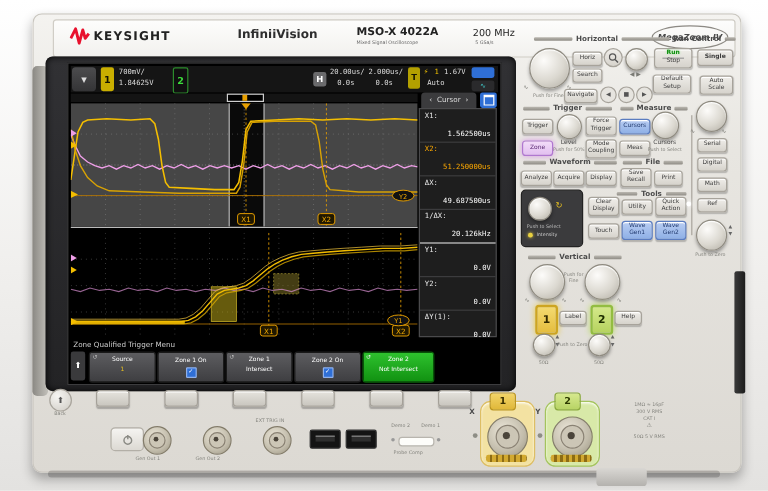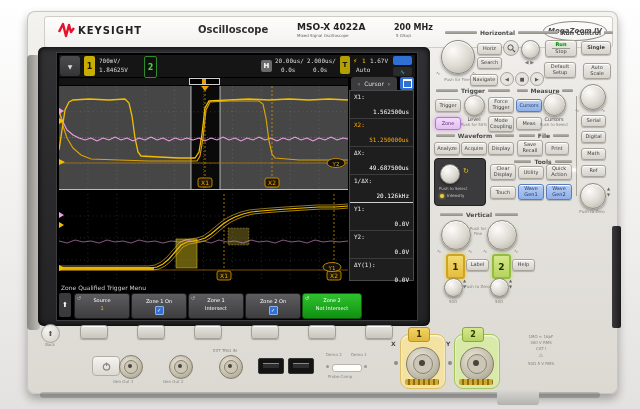--- a/index.html
+++ b/index.html
@@ -48,24 +48,24 @@
 <div class="a" style="left:27px;top:55px;width:13px;height:275px;background:linear-gradient(90deg,#8a8883,#c2c0ba);border-radius:4px;"></div>
 <div class="a" style="left:612px;top:226px;width:9px;height:102px;background:linear-gradient(90deg,#3a3a3a,#1c1c1c);border-radius:2px;"></div>
 <div class="a" style="left:40px;top:392px;width:560px;height:6px;background:rgba(0,0,0,.18);border-radius:3px;"></div>
 <div class="a" style="left:497px;top:390px;width:42px;height:15px;background:linear-gradient(#d9d7d3,#b4b2ae);border-radius:3px;"></div>
 
 <div class="a" style="left:44px;top:16px;width:567px;height:30px;background:linear-gradient(#fdfdfc,#f2f1ee);border:1px solid #d0cdc6;border-radius:3px;"></div>
 <svg class="a" style="left:58px;top:21px;" width="17" height="18">
   <polyline points="1,11 5,3 8,15 11,4 13,11 16,7" fill="none" stroke="#e8112d" stroke-width="2.4" stroke-linejoin="round"></polyline>
 </svg>
 <div class="a" style="left:78px;top:25px;font-size:10px;font-weight:bold;letter-spacing:1px;color:#222;">KEYSIGHT</div>
-<div class="a" style="left:198px;top:24px;font-size:10px;font-weight:bold;color:#2e2e2e;">Oscilloscope</div>
+<div class="a" style="left:198px;top:24px;font-size:10px;font-weight:bold;color:#2e2e2e;">InfiniiVision</div>
 <div class="a" style="left:297px;top:22px;font-size:9px;font-weight:bold;color:#222;">MSO-X 4022A</div>
 <div class="a" style="left:297px;top:33px;font-size:4px;color:#666;">Mixed Signal Oscilloscope</div>
-<div class="a" style="left:394px;top:23px;font-size:8px;font-weight:bold;color:#222;">200 MHz</div>
+<div class="a" style="left:394px;top:23px;font-size:8px;font-weight:normal;color:#222;">200 MHz</div>
 <div class="a" style="left:396px;top:33px;font-size:4px;color:#666;">5 GSa/s</div>
 <div class="a cx" style="left:543px;top:21px;width:62px;height:18px;border:1px solid #8d8a84;border-radius:50%;font-size:7px;font-style:italic;font-weight:bold;color:#4a4a4a;">MegaZoom IV</div>
 
 <div class="a" style="left:38px;top:47px;width:392px;height:279px;background:linear-gradient(#313134,#232325);border-radius:6px;box-shadow:inset 0 0 6px #000;"></div>
 <div class="a" style="left:56px;top:52px;width:360px;height:267px;background:#000;border:1px solid #3c3c3e;">
 
   <div class="a" style="left:2px;top:2px;width:356px;height:22px;background:#151515;">
     <div class="a cx" style="left:1px;top:1px;width:20px;height:20px;background:linear-gradient(#4c4c4e,#343436);border-radius:3px;color:#ddd;font-size:6px;">▼</div>
     <div class="a cx badge" style="left:25px;top:1px;width:11px;height:20px;background:#c9ae00;color:#151500;font-size:8px;">1</div>
     <div class="a scr-txt" style="left:40px;top:2px;">700mV/</div>

